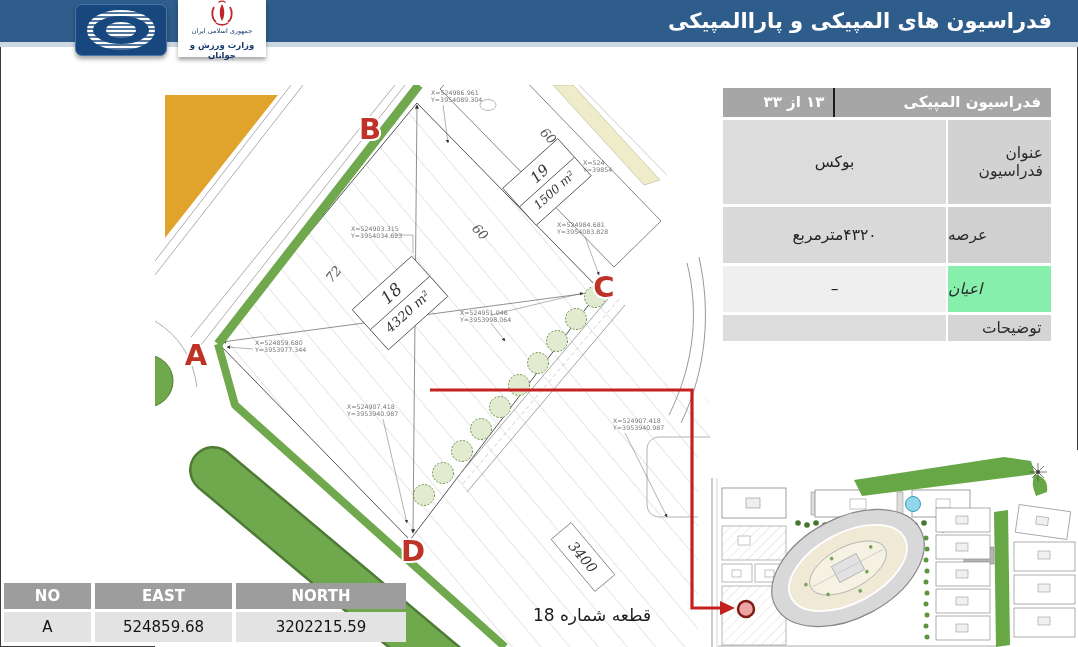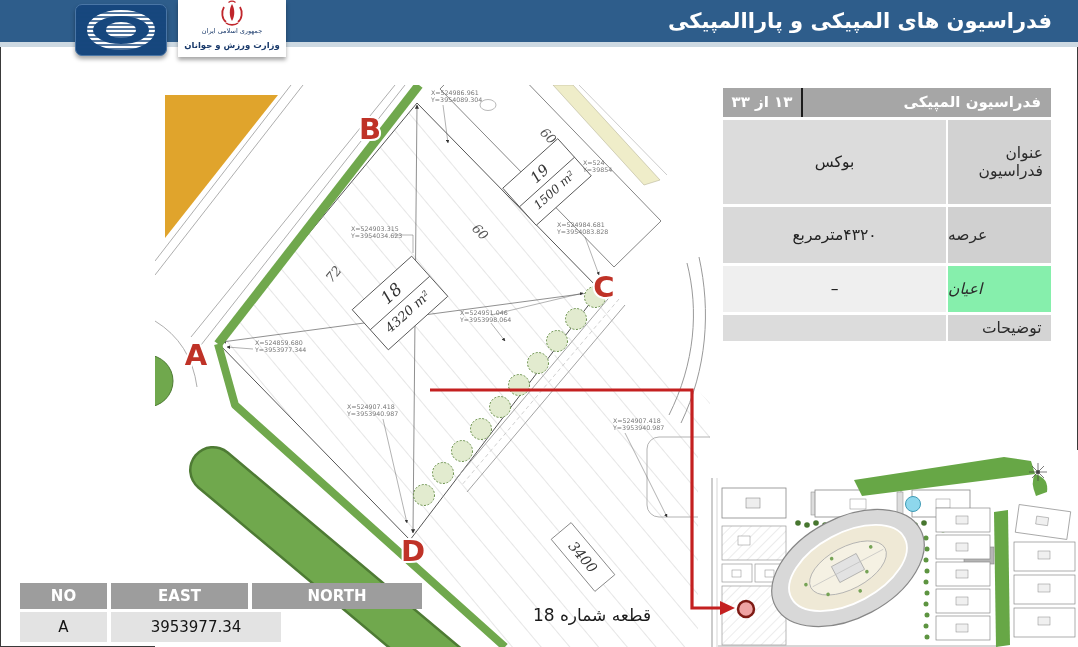--- a/index.html
+++ b/index.html
@@ -15,50 +15,50 @@
     position:absolute; right:26px; top:0; height:42px; line-height:42px;
     color:#ffffff; font-size:21px; font-weight:bold; direction:rtl;
   }
   .topbar-strip{ position:absolute; left:0; top:42px; width:1078px; height:5px; background:#cdd9e2; }
   .logo-noc{
     position:absolute; left:75px; top:4px; width:92px; height:52px;
     background:#17477e; border-radius:7px; box-shadow:0 3px 4px rgba(0,0,0,.35);
     border:1px solid #4a76a6;
   }
   .logo-ministry{
-    position:absolute; left:178px; top:0; width:108px; height:57px; background:#ffffff;
+    position:absolute; left:178px; top:0; width:88px; height:57px; background:#ffffff;
     box-shadow:0 3px 4px rgba(0,0,0,.35); text-align:center;
   }
   .logo-ministry .l1{ position:absolute; left:0; right:0; top:27px; font-size:6.5px; color:#1a3a6b; direction:rtl; }
   .logo-ministry .l2{ position:absolute; left:0; right:0; top:40px; font-size:8.5px; font-weight:bold; color:#1a3a6b; direction:rtl; }
   
   .drawing{ position:absolute; left:155px; top:85px; width:555px; height:562px; background:#fff; }
   .sitemap{ position:absolute; left:698px; top:450px; width:380px; height:197px; }
   .overlay{ position:absolute; left:0; top:0; width:1078px; height:647px; pointer-events:none; }
   .callout-label{
     position:absolute; left:498px; top:605px; width:188px; height:26px;
     font-size:17px; color:#1b1b1b; direction:rtl; text-align:center;
   }
   
   .info-table{ position:absolute; left:723px; top:88px; width:328px; direction:ltr; }
   .it-header{ display:flex; height:29px; background:#a6a6a6; color:#fff; font-weight:bold; font-size:15px; }
-  .it-page{ width:80px; text-align:center; line-height:29px; border-right:2px solid #1c1c1c; direction:rtl; }
+  .it-page{ width:80px; text-align:center; line-height:29px; border-right:2px solid #1c1c1c; direction:rtl;margin-left:32px; }
   .it-title{ flex:1; text-align:right; line-height:29px; padding-right:10px; direction:rtl;padding-left:28px; }
   .it-row{ display:flex; margin-top:3px;justify-content:flex-end; }
   .it-val{ flex:1; display:flex; align-items:center; justify-content:center;
            font-size:15.5px; color:#222; direction:rtl; margin-right:2px; }
   .it-label{ width:103px; display:flex; align-items:center; justify-content:flex-end;
              padding-right:8px; font-size:15.5px; color:#2b2b2b; direction:rtl; text-align:right; }
   .r1{ height:84px; } .r1 .it-val{ background:#dcdcdc; } .r1 .it-label{ background:#d2d2d2; }
   .r2{ height:66px; } .r2 .it-val{ background:#efefef; } .r2 .it-label{ background:#e8e8e8; }
   .r3{ height:56px; } .r3 .it-val{ background:#d9d9d9; } .r3 .it-label{ background:#d0d0d0; }
   .r4{ height:46px; } .r4 .it-val{ background:#efefef; } .r4 .it-label{ background:#86efac;font-style:italic; }
   .r5{ height:26px; } .r5 .it-val{ background:#dcdcdc; } .r5 .it-label{ background:#d4d4d4;padding-left:34px; }
   
-  .coords-table{ position:absolute; left:20px; top:583px; }
+  .coords-table{ position:absolute; left:4px; top:583px; }
   .ct-head, .ct-row{ display:flex; }
   .ct-head > div{
     background:#9d9d9d; color:#fff; font-weight:bold; font-size:15px;
     height:26px; line-height:26px; text-align:center; margin-right:4px;
   }
   .ct-row > div{
     background:#e3e3e3; color:#141414; font-size:15px;
     height:30px; line-height:30px; text-align:center; margin-right:4px; margin-top:3px;
   }
   .c-no{ width:87px; } .c-east{ width:137px; } .c-north{ width:170px; }
@@ -405,17 +405,18 @@
   </div>
 
   <div class="coords-table">
     <div class="ct-head">
       <div class="c-no">NO</div>
       <div class="c-east">EAST</div>
       <div class="c-north">NORTH</div>
     </div>
     <div class="ct-row">
       <div class="c-no">A</div>
-      <div class="c-north">3953977.34</div>
+      <div class="c-east">524859.68</div>
+      <div class="c-north">3202215.59</div>
     </div>
   </div>
 
 </div>
 
 </body></html>

